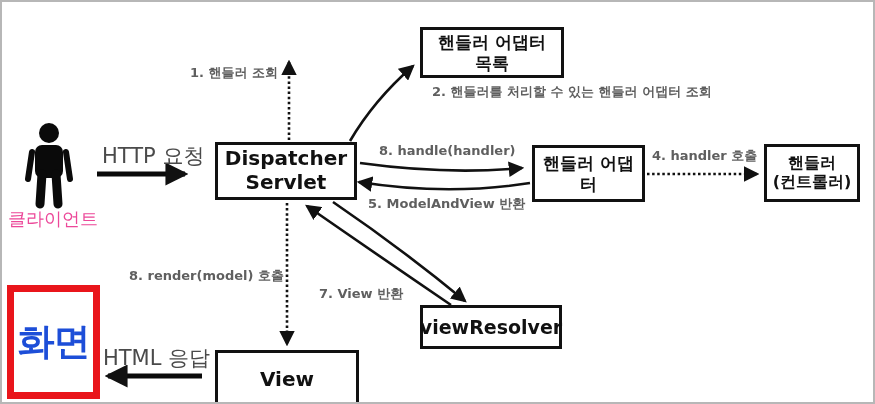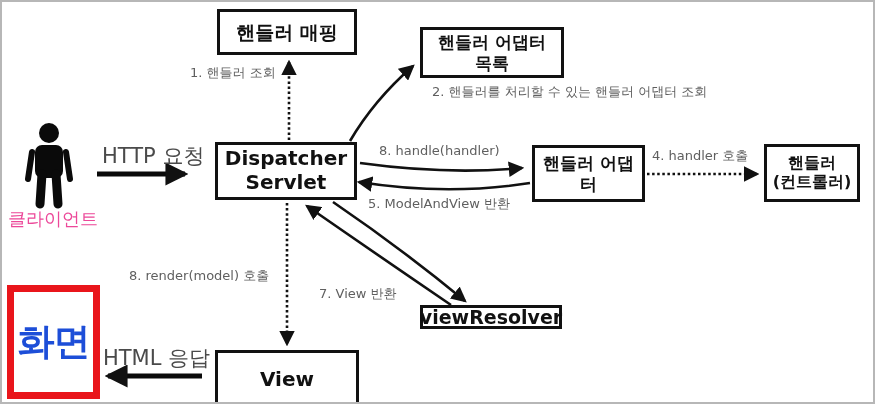--- a/index.html
+++ b/index.html
@@ -19,37 +19,37 @@
     border:3px solid #111111;
     box-sizing:border-box;
     display:flex;flex-direction:column;
     align-items:center;justify-content:center;
     font-weight:bold;color:#111111;
     text-align:center;line-height:1.18;
   }
   .lbl{
     position:absolute;
     color:#5f5f5f;
-    font-weight:normal;
+    font-weight:bold;
     font-size:13px;
     white-space:nowrap;
   }
   .flow{
     position:absolute;
     color:#4a4a4a;
     font-weight:normal;
     font-size:21px;
     white-space:nowrap;
   }
   #box-handler-mapping{left:215px;top:7px;width:140px;height:46px;font-size:19px;}
   #box-adapter-list{left:418px;top:25px;width:144px;height:51px;font-size:17px;}
   #box-dispatcher{left:213px;top:140px;width:142px;height:58px;font-size:20px;}
   #box-handler-adapter{left:530px;top:143px;width:113px;height:57px;font-size:17px;}
   #box-handler-controller{left:762px;top:142px;width:96px;height:58px;font-size:16px;}
-  #box-view-resolver{left:418px;top:303px;width:142px;height:24px;font-size:19px;}
+  #box-view-resolver{left:418px;top:303px;width:142px;height:44px;font-size:19px;}
   #box-view{left:213px;top:348px;width:144px;height:59px;font-size:20px;}
   #box-screen{
     position:absolute;left:5px;top:283px;width:93px;height:114px;
     border:7px solid #e9151b;box-sizing:border-box;background:#ffffff;
     display:flex;align-items:center;justify-content:center;
     font-family:"DejaVu Serif","Liberation Serif",serif;
     font-weight:bold;font-size:37px;color:#1d4ed8;letter-spacing:-1px;
   }
   #lbl-step1{left:188px;top:62px;}
   #lbl-step2{left:392px;top:81px;margin-left:38px;}
@@ -96,23 +96,20 @@
       <path d="M 331 200 Q 400 247 463 299" marker-end="url(#ah)"></path>
       <path d="M 449 303 Q 380 256 305 204" marker-end="url(#ah)"></path>
       <path d="M 285 201 L 285 342" stroke-dasharray="2.5 2.6" marker-end="url(#ah)"></path>
     </g>
     <g stroke="#0a0a0a" stroke-width="5" fill="none">
       <path d="M 95 172 L 183 172" marker-end="url(#ahBig)"></path>
       <path d="M 200 374 L 106 374" marker-end="url(#ahBig)"></path>
     </g>
   </svg>
 
-  <div class="box" id="box-handler-mapping">
-    <span>핸들러 매핑</span>
-  </div>
 
   <div class="box" id="box-adapter-list">
     <span>핸들러 어댑터</span>
     <span>목록</span>
   </div>
 
   <div class="box" id="box-dispatcher">
     <span>Dispatcher</span>
     <span>Servlet</span>
   </div>

